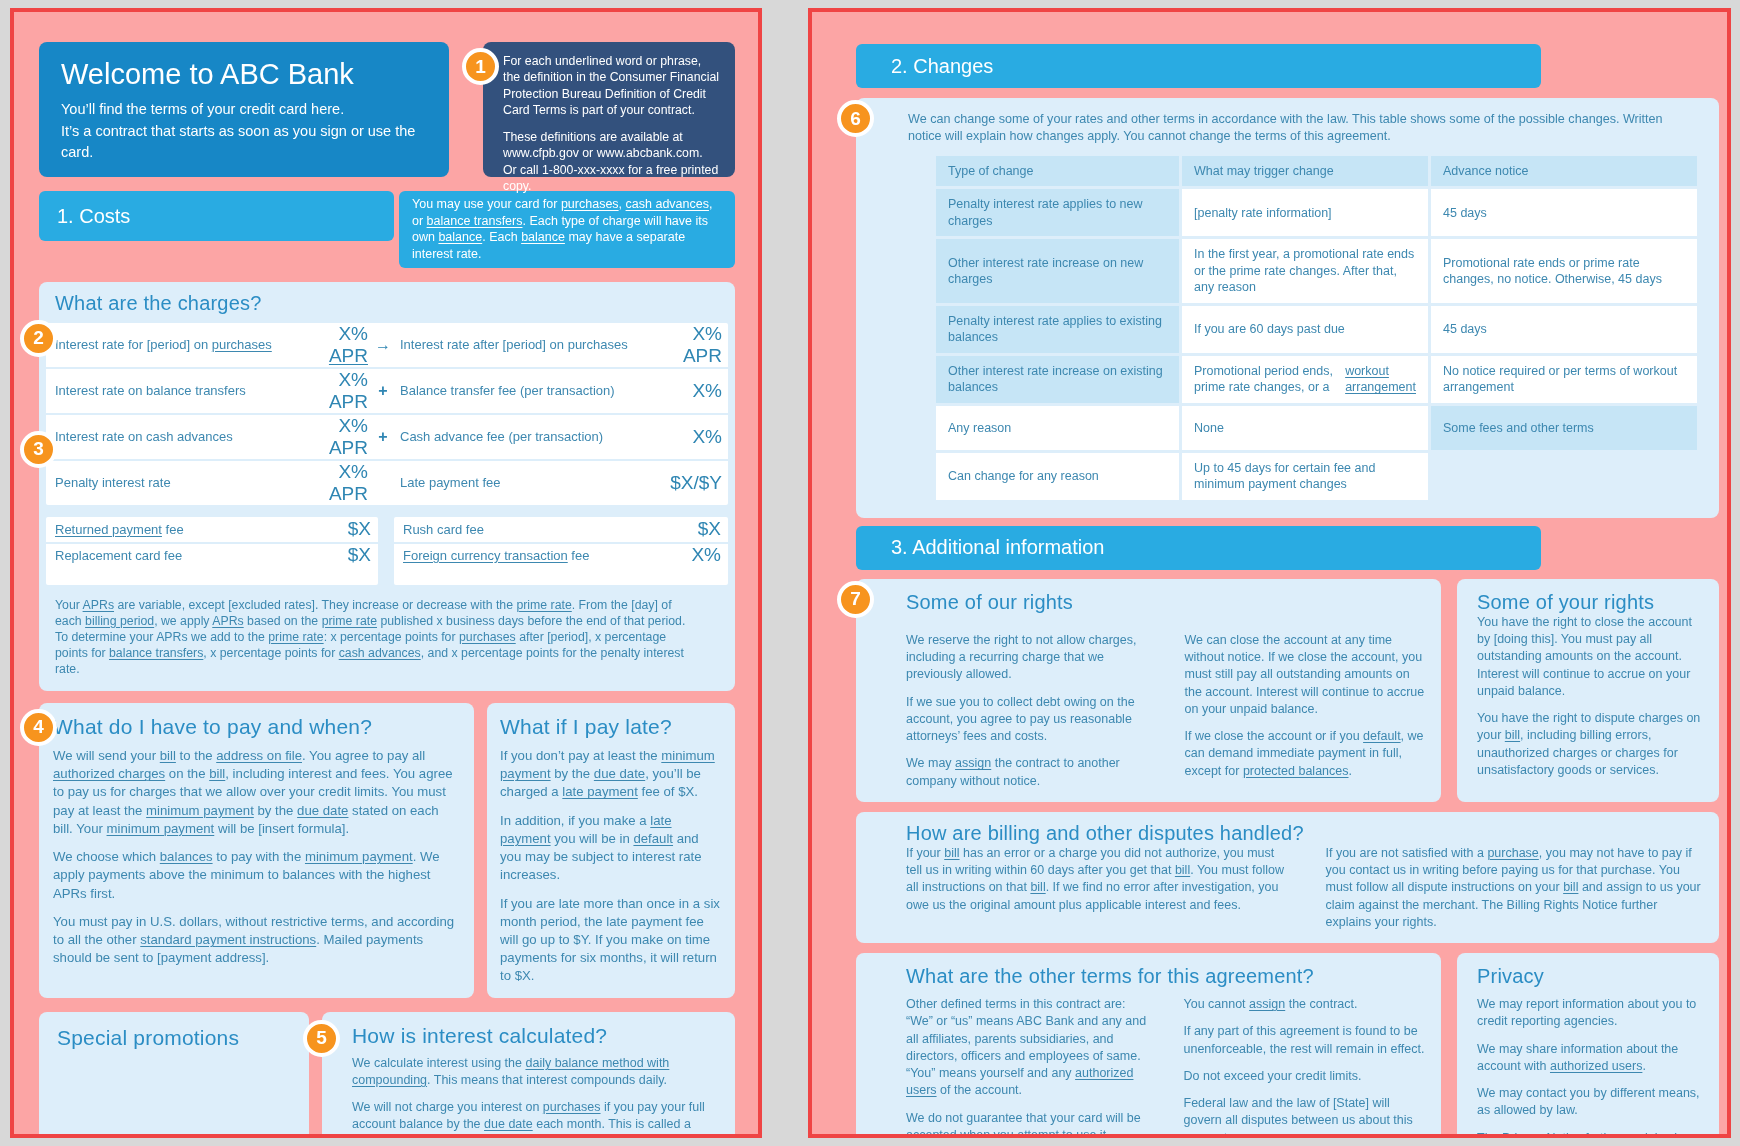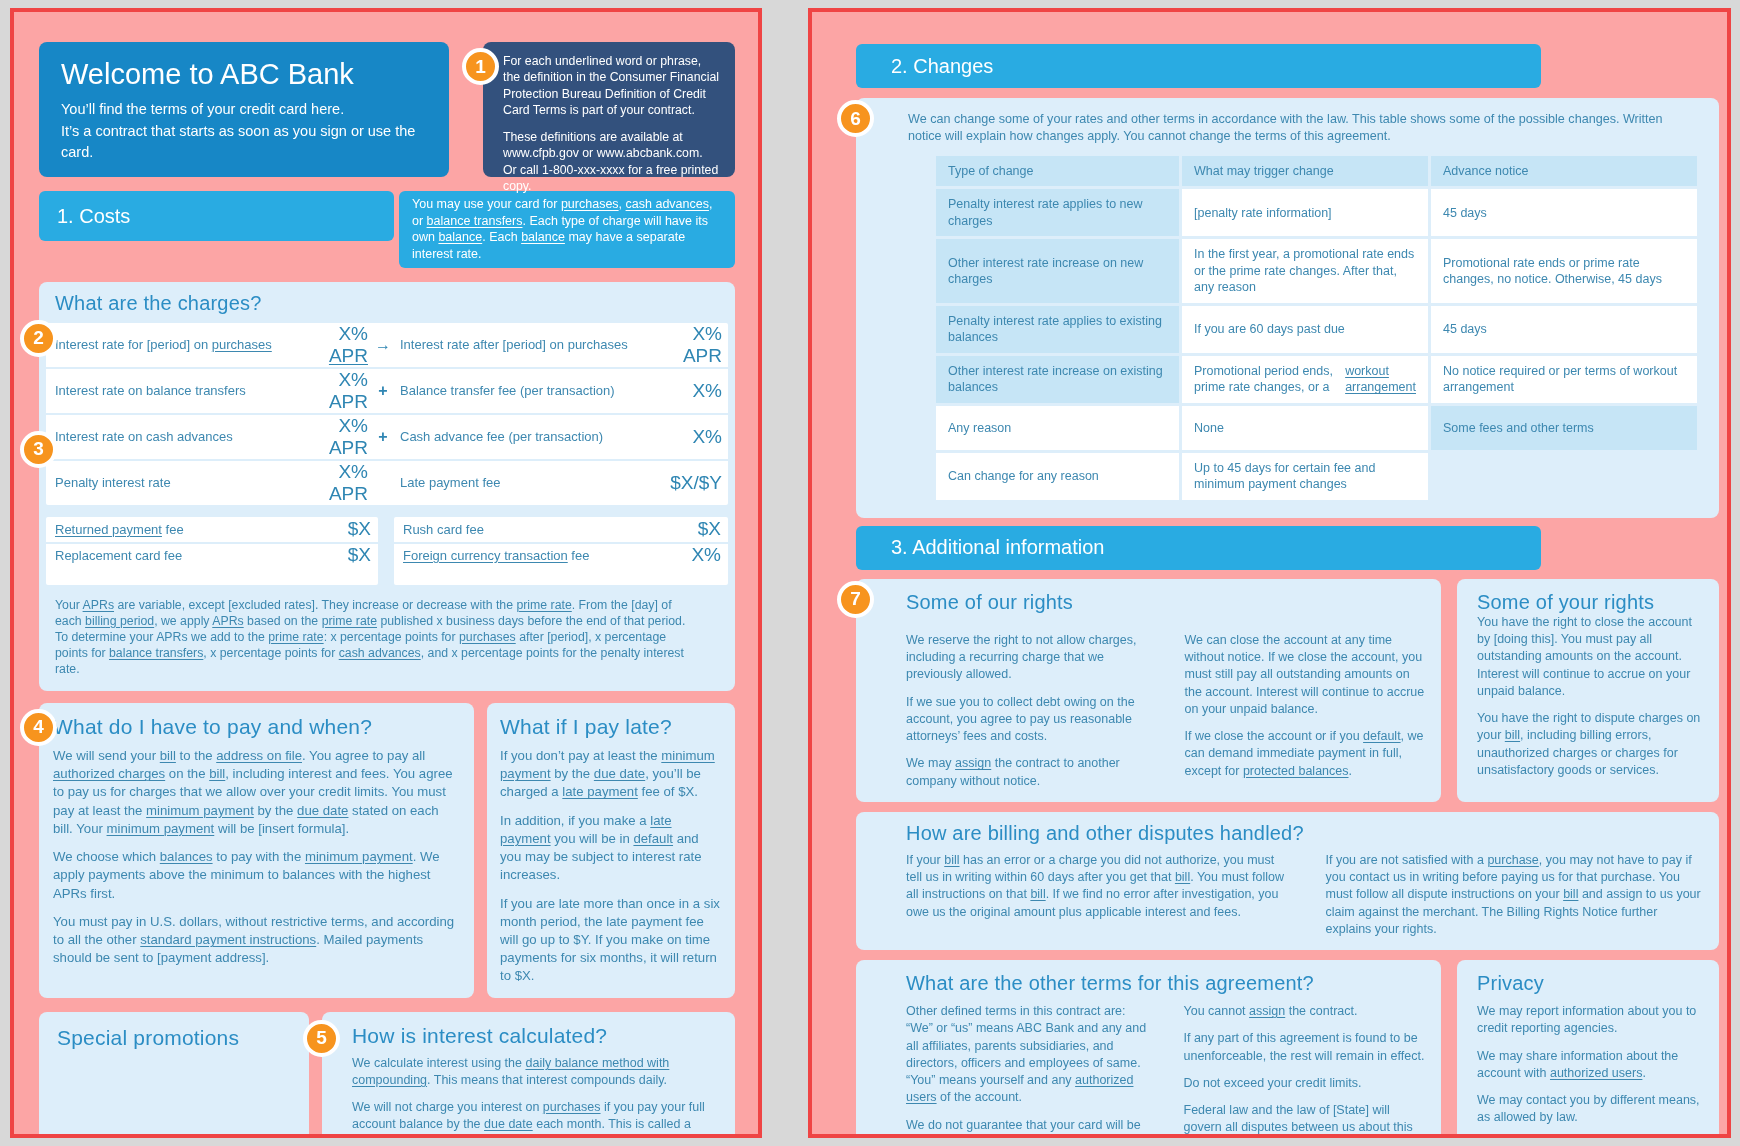--- a/index.html
+++ b/index.html
@@ -92,21 +92,21 @@
   .rights-row { margin-top:9px; gap:16px; }
   .our-rights { flex:0 0 585px; padding:12px 14px 12px 50px; }
   .our-rights .cols { display:flex; gap:36px; margin-top:18px; }
   .our-rights .col { flex:1; }
   .your-rights { flex:1; padding:12px 16px 12px 20px; }
   .rights-row .p, .disputes .p, .bottom-row2 .p { font-size:12.5px; }
   .rights-row p + p, .bottom-row2 p + p { margin-top:10px; }
   .your-rights .ptitle { }
 
   .disputes { margin-top:10px; padding:10px 14px 12px 50px; }
-  .disputes .cols { display:flex; gap:40px; margin-top:7px; }
+  .disputes .cols { display:flex; gap:40px; }
   .disputes .col { flex:1; }
 
   .bottom-row2 { margin-top:10px; gap:16px; }
   .other-terms { flex:0 0 585px; padding:12px 14px 12px 50px; }
   .other-terms .cols { display:flex; gap:34px; margin-top:8px; }
   .other-terms .col { flex:1; }
   .privacy { flex:1; padding:12px 16px 12px 20px; }
   .privacy .ptitle { margin-bottom:8px; }
 </style>
 </head>

